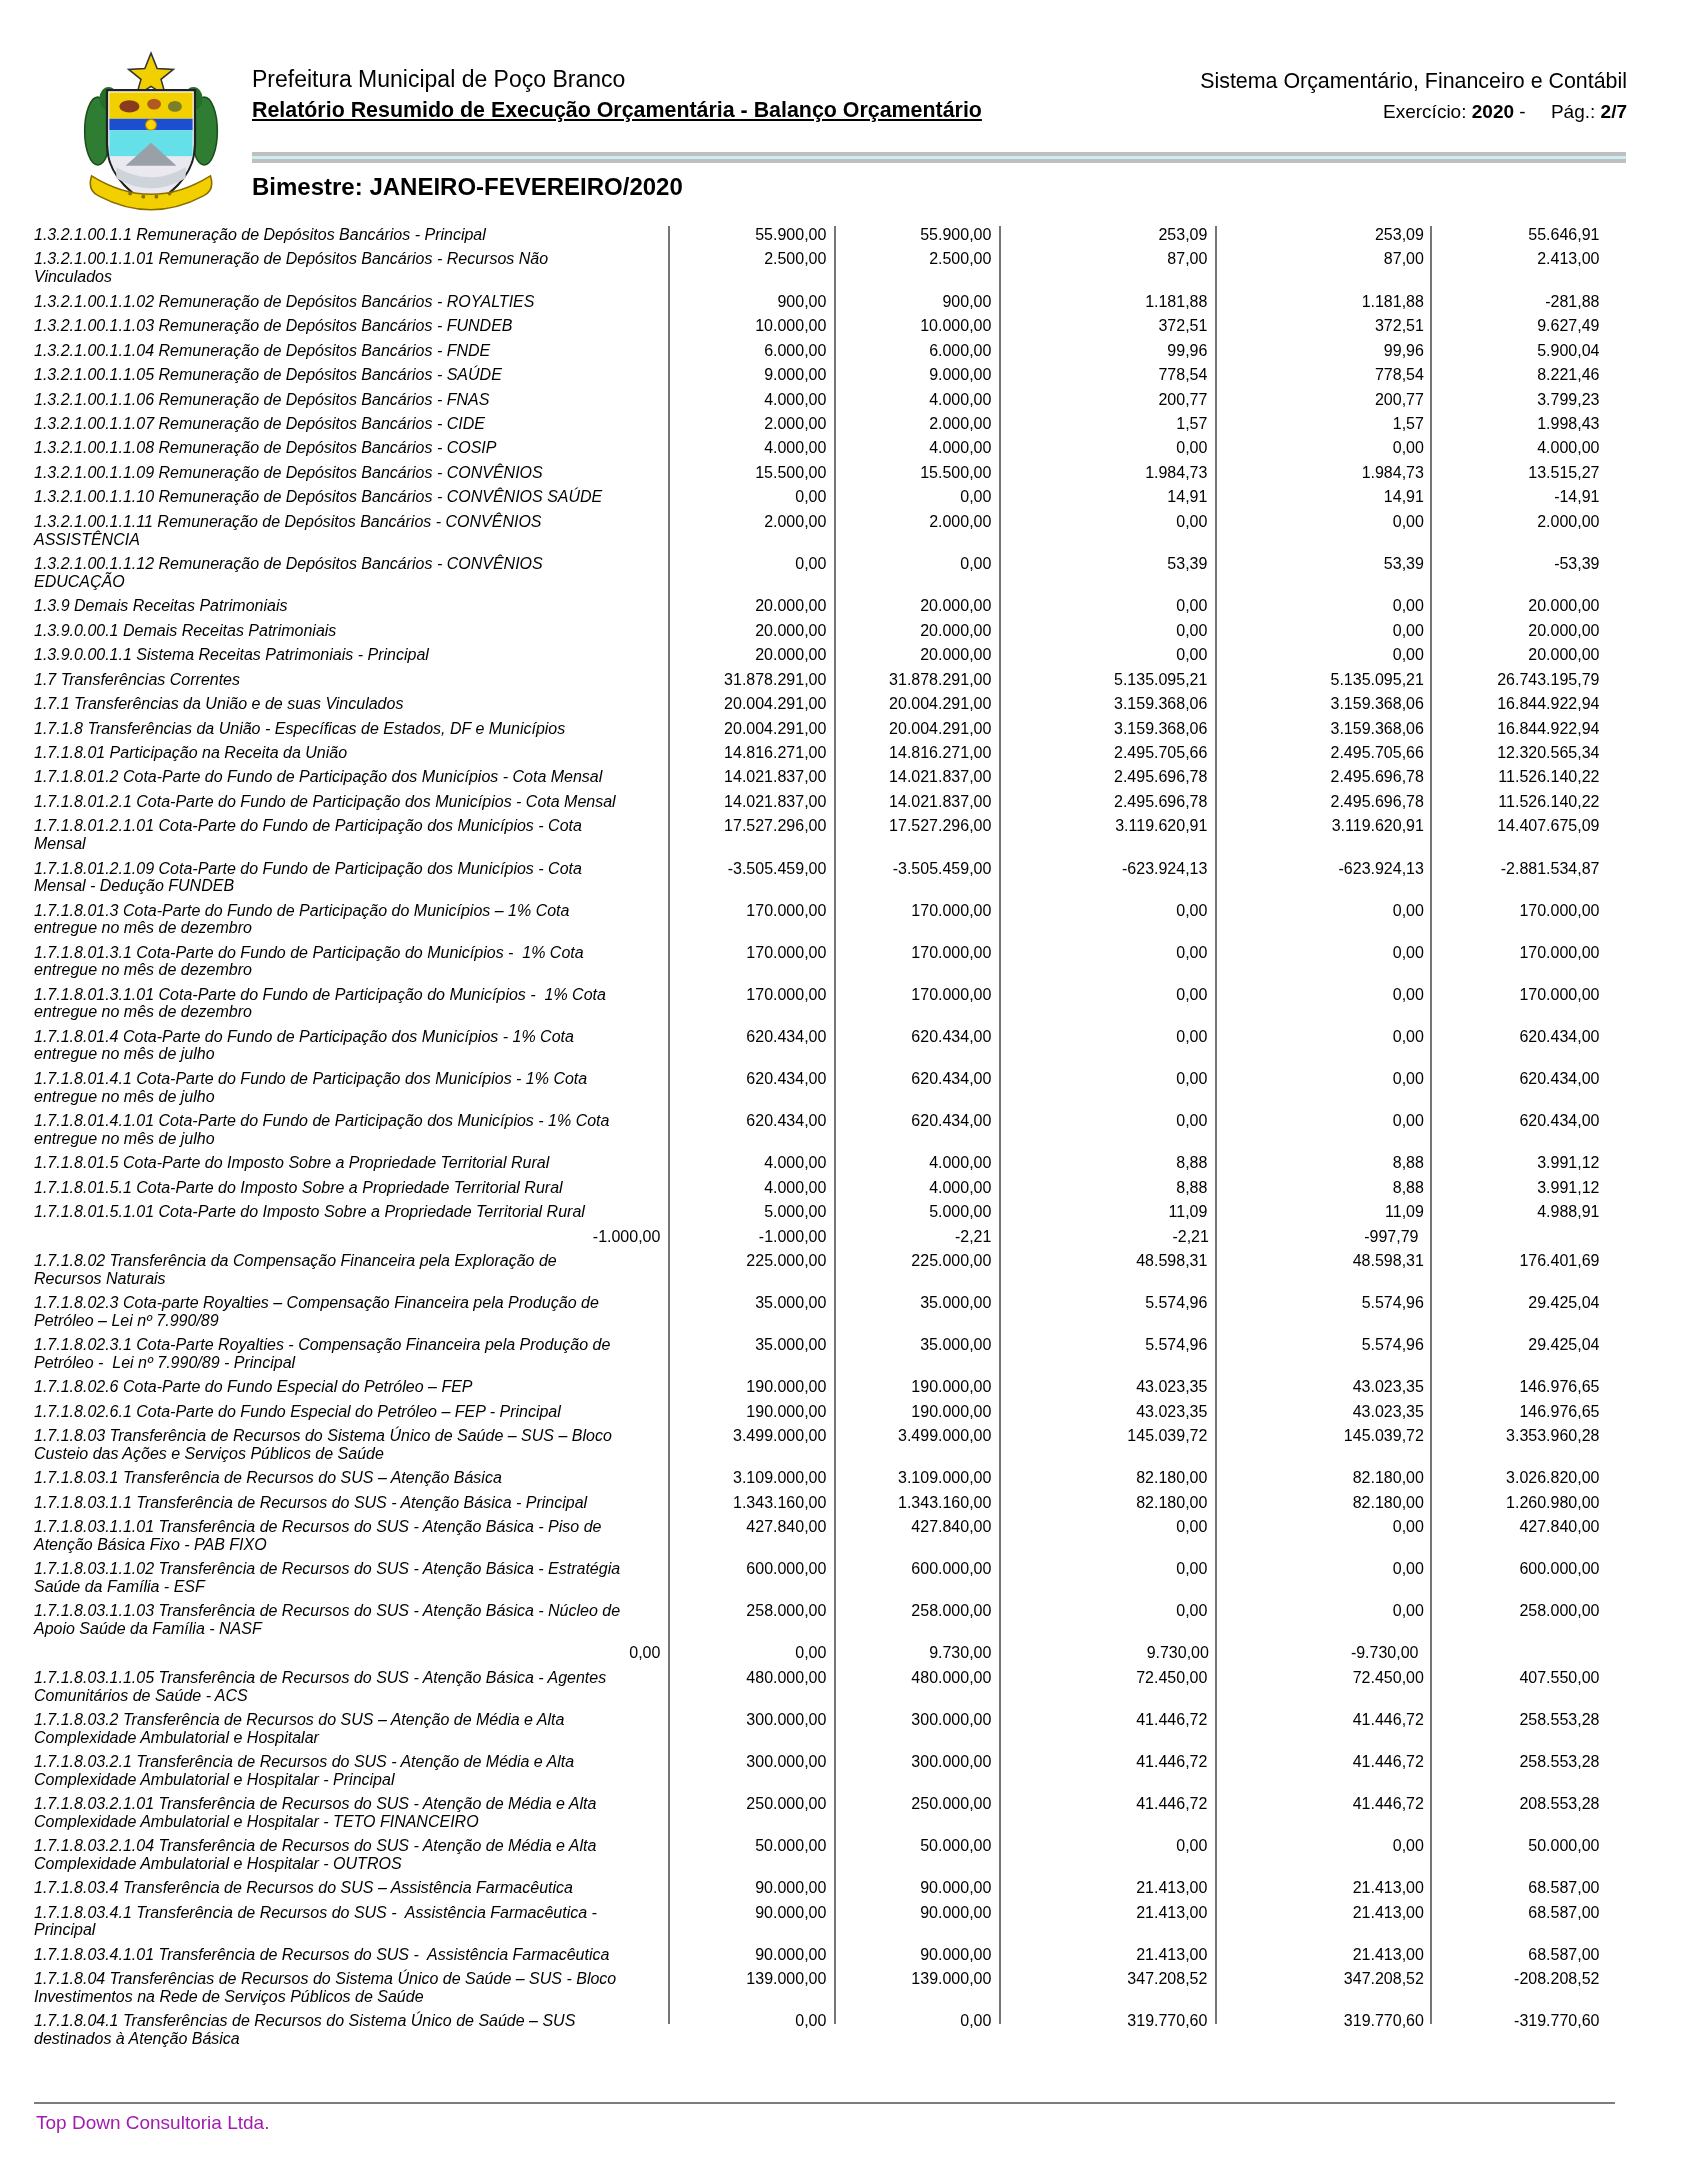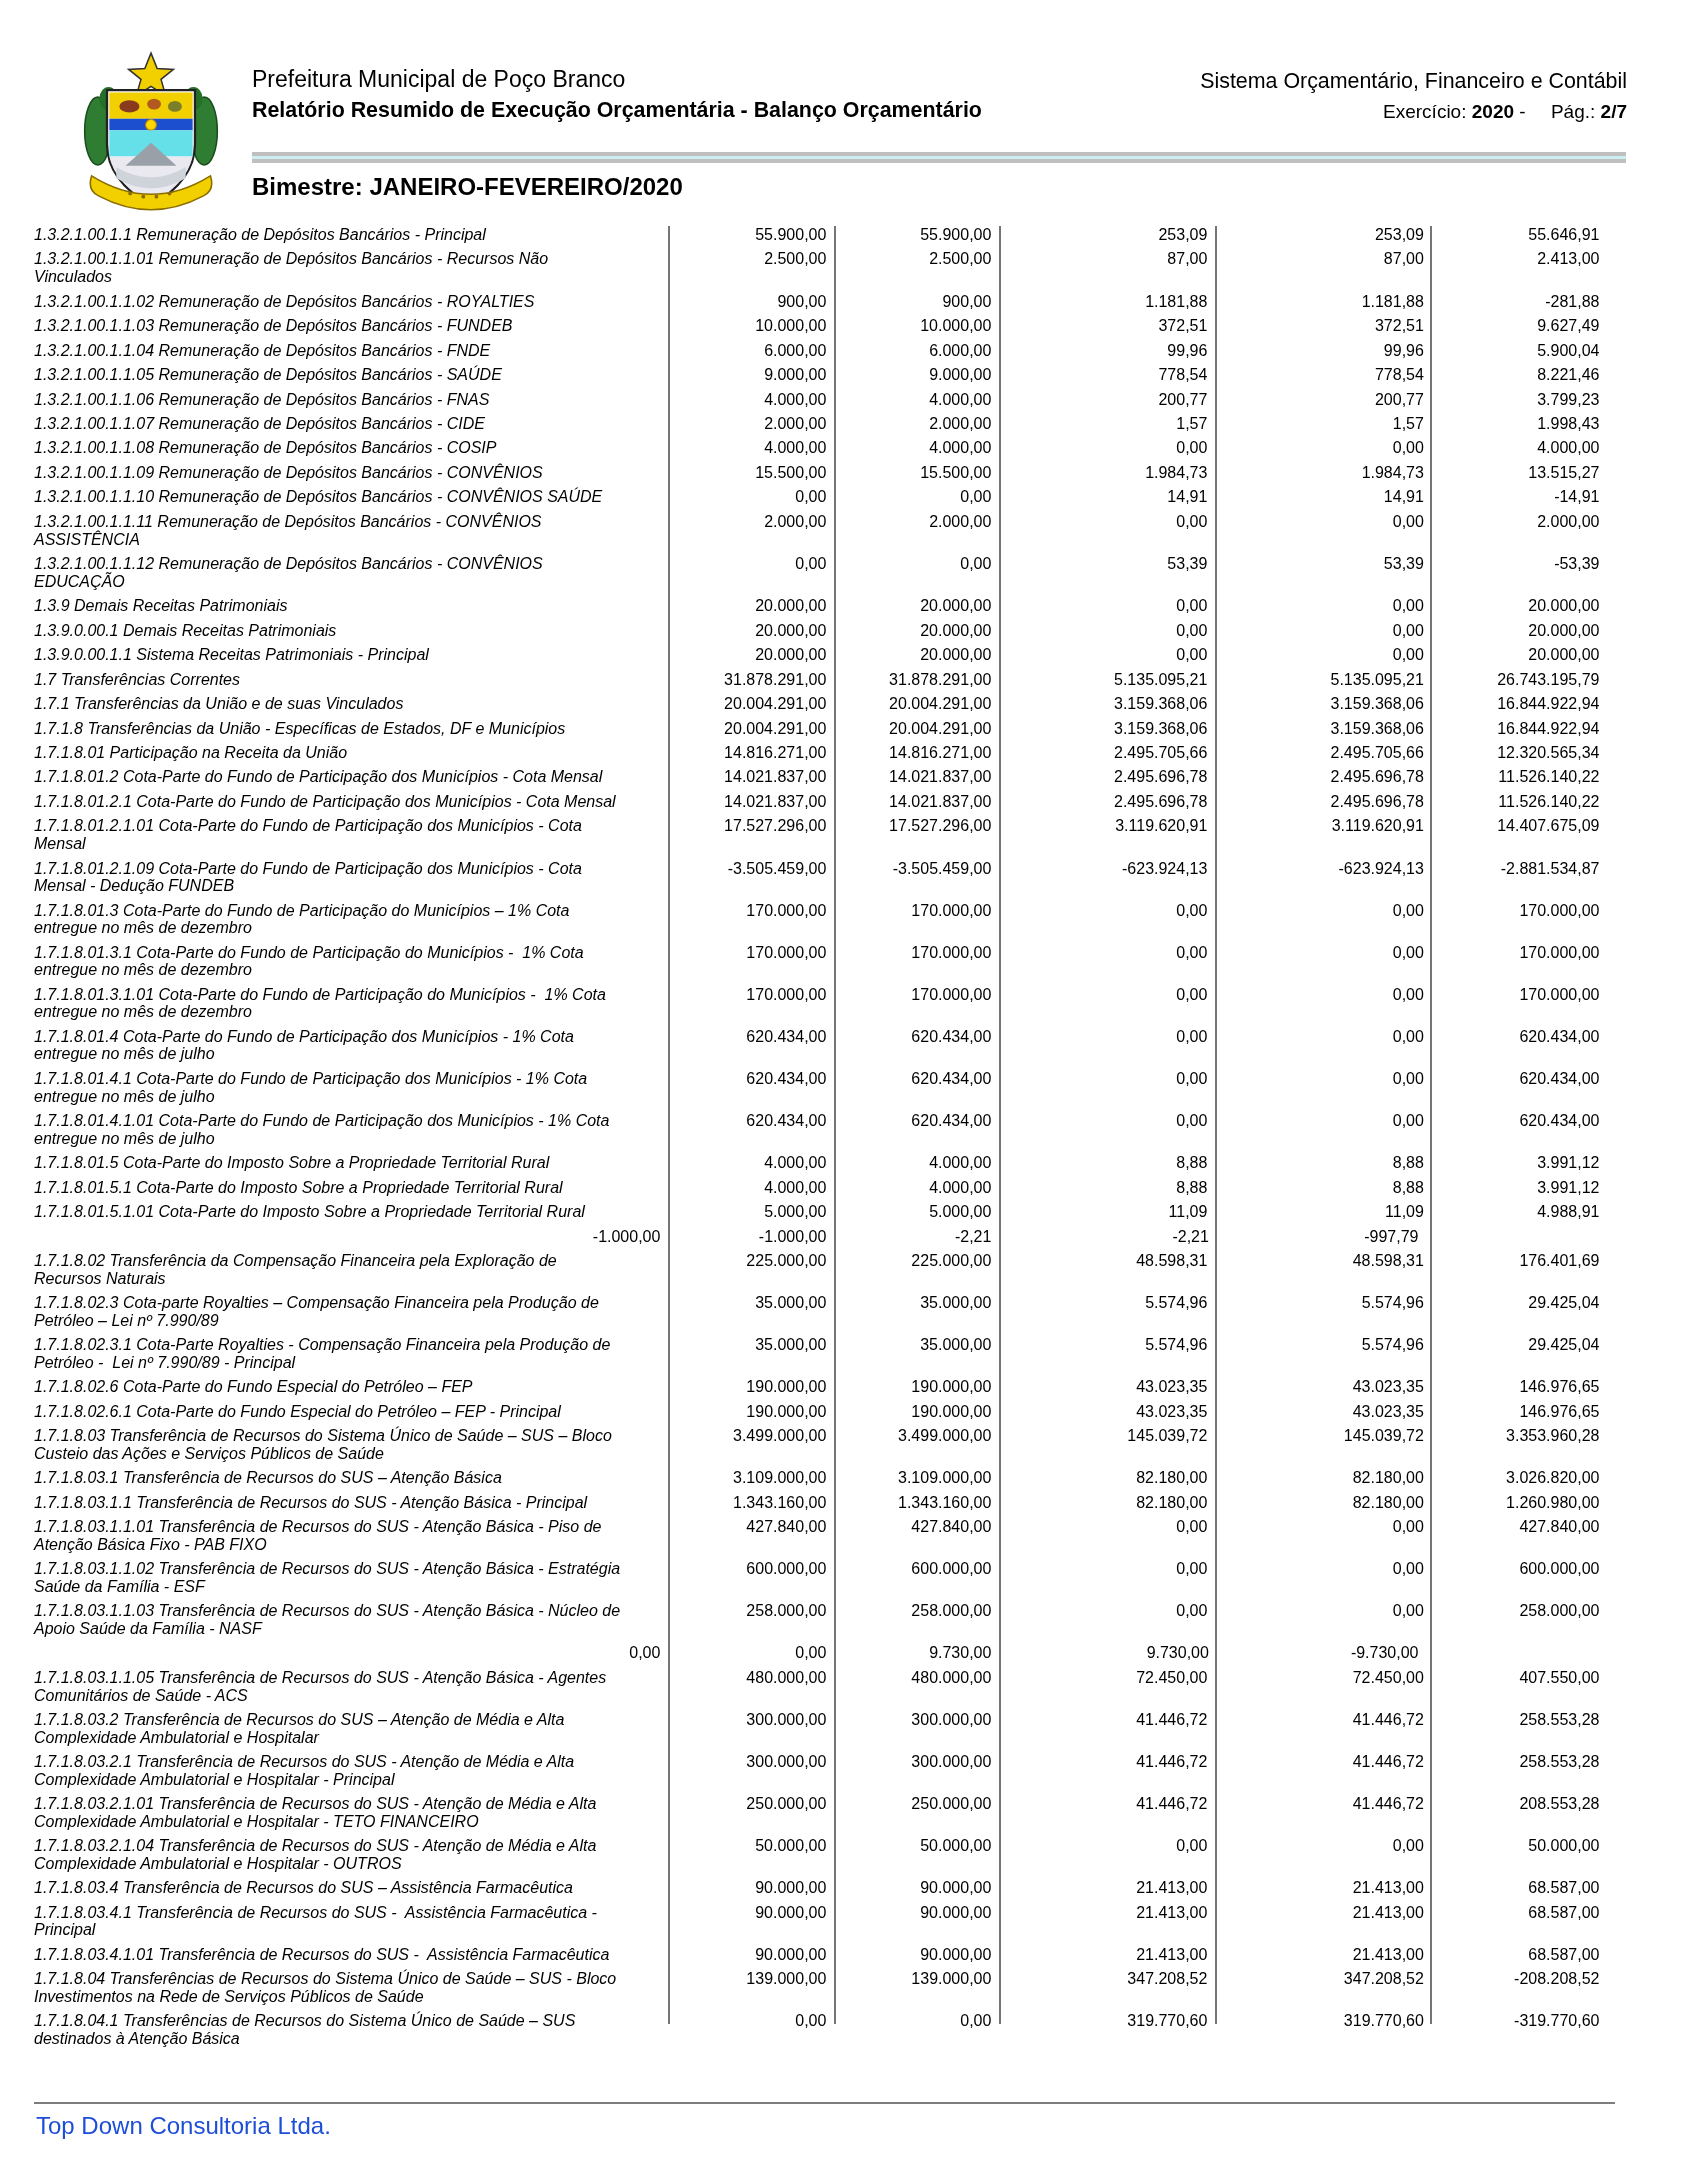--- a/index.html
+++ b/index.html
@@ -7,21 +7,21 @@
     position:relative;
     width:1687px;height:2183px;
     background:#ffffff;
     font-family:"Liberation Sans", sans-serif;
     color:#000;
     overflow:hidden;
   }
   
   .logo-box{position:absolute;left:70px;top:50px;width:162px;height:166px;}
   .h-org{position:absolute;left:252px;top:66px;font-size:23px;font-weight:400;letter-spacing:0;}
-  .h-report{position:absolute;left:252px;top:98px;font-size:21.4px;font-weight:700;}
+  .h-report{position:absolute;left:252px;top:98px;font-size:21.4px;font-weight:700;text-decoration:underline;}
   .h-right{position:absolute;right:60px;top:69px;text-align:right;}
   .h-sys{font-size:21.4px;font-weight:400;}
   .h-exer{margin-top:6.9px;font-size:19px;font-weight:400;}
   .h-exer b{font-weight:700;}
   .h-exer .gap{display:inline-block;width:20px;}
   .hdr-bar{
     position:absolute;left:252px;top:152px;width:1374px;height:10.7px;
     background:linear-gradient(to bottom,#bfbfbf 0 32%,#cdeef0 32% 64%,#bfbfbf 64% 100%);
   }
   .h-bimestre{position:absolute;left:252px;top:173px;font-size:24px;font-weight:700;}
@@ -35,21 +35,21 @@
     padding-bottom:6.9px;
     font-size:16px;line-height:17.6px;
   }
   .trow .desc{padding-left:34px;padding-right:7.6px;white-space:pre-wrap;font-style:italic;}
   .trow .num{text-align:right;font-variant-numeric:tabular-nums;}
   .trow .num.c1,.trow .num.c2,.trow .num.c3{padding-right:7.6px;}
   .trow .num.c4{padding-right:6.1px;}
   .trow .num.c5{padding-right:11.5px;margin-left:12px;}
   
   .footer-line{position:absolute;left:34px;top:2102px;width:1581px;height:2.3px;background:#7d7d7d;}
-  .footer-text{position:absolute;left:36px;top:2112px;font-size:24px;color:#1d4ed8;}
+  .footer-text{position:absolute;left:36px;top:2112px;font-size:19px;color:#a21caf;}
 </style>
 </head>
 <body>
 
 <div class="page">
 
   <div class="logo-box">
     <svg viewBox="0 0 210 215" width="162" height="166">
       <path d="M105 4 l8 20 21 1 -16 13 6 21 -19 -12 -19 12 6 -21 -16 -13 21 -1 z" fill="#f2d000" stroke="#333" stroke-width="2"></path>
       <ellipse cx="36" cy="105" rx="17" ry="44" fill="#2e7d32" stroke="#1b4d1e" stroke-width="2"></ellipse>

